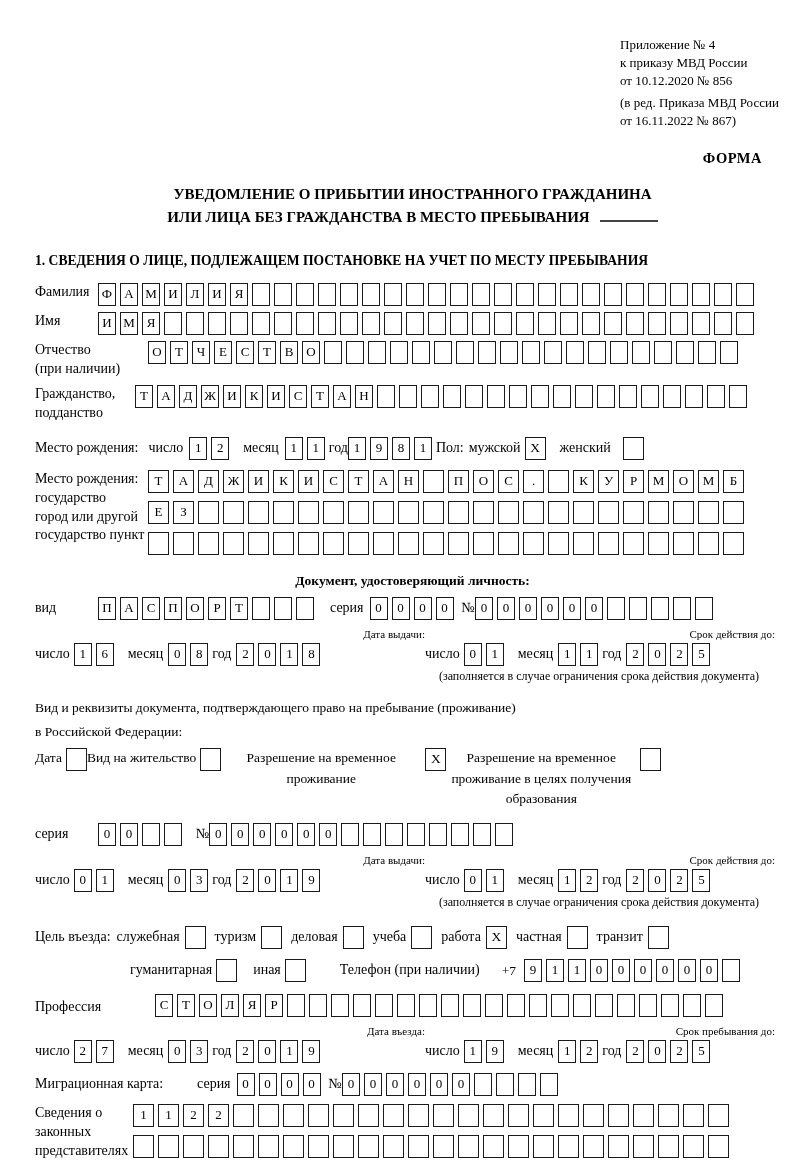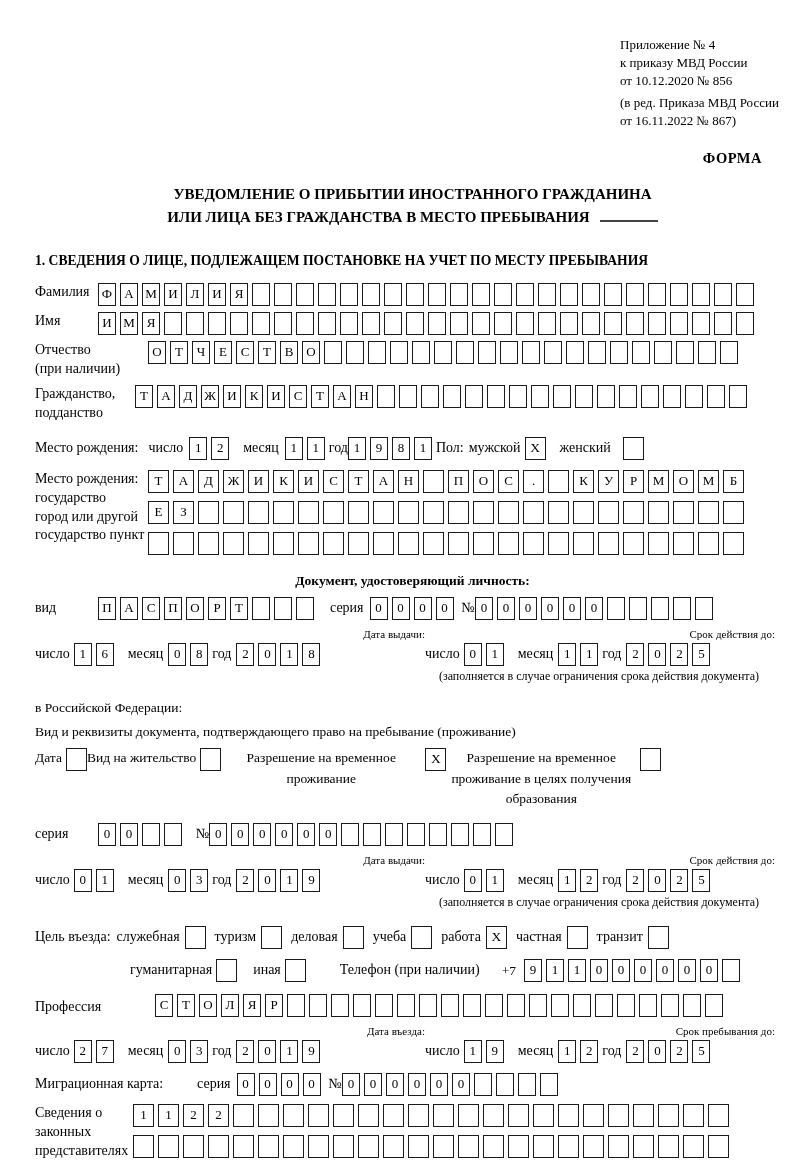--- a/index.html
+++ b/index.html
@@ -170,22 +170,22 @@
         <span class="lbl sp">месяц</span>
         <span class="cells"><span class="cell">1</span><span class="cell">1</span></span>
         <span class="lbl sp1">год</span>
         <span class="cells"><span class="cell">2</span><span class="cell">0</span><span class="cell">2</span><span class="cell">5</span></span>
       </div>
       <div class="valid-note">(заполняется в случае ограничения срока действия документа)</div>
     </div>
   </div>
 
   <div class="intro">
+    <div>Вид и реквизиты документа, подтверждающего право на пребывание (проживание)</div>
     <div>в Российской Федерации:</div>
-    <div>Вид и реквизиты документа, подтверждающего право на пребывание (проживание)</div>
   </div>
 
   <div class="row permit-row">
 
       <span class="permit-item">
         <span class="ptext lbl">Дата</span>
         <span class="checkbox"></span>
       </span>
 
       <span class="permit-item">

